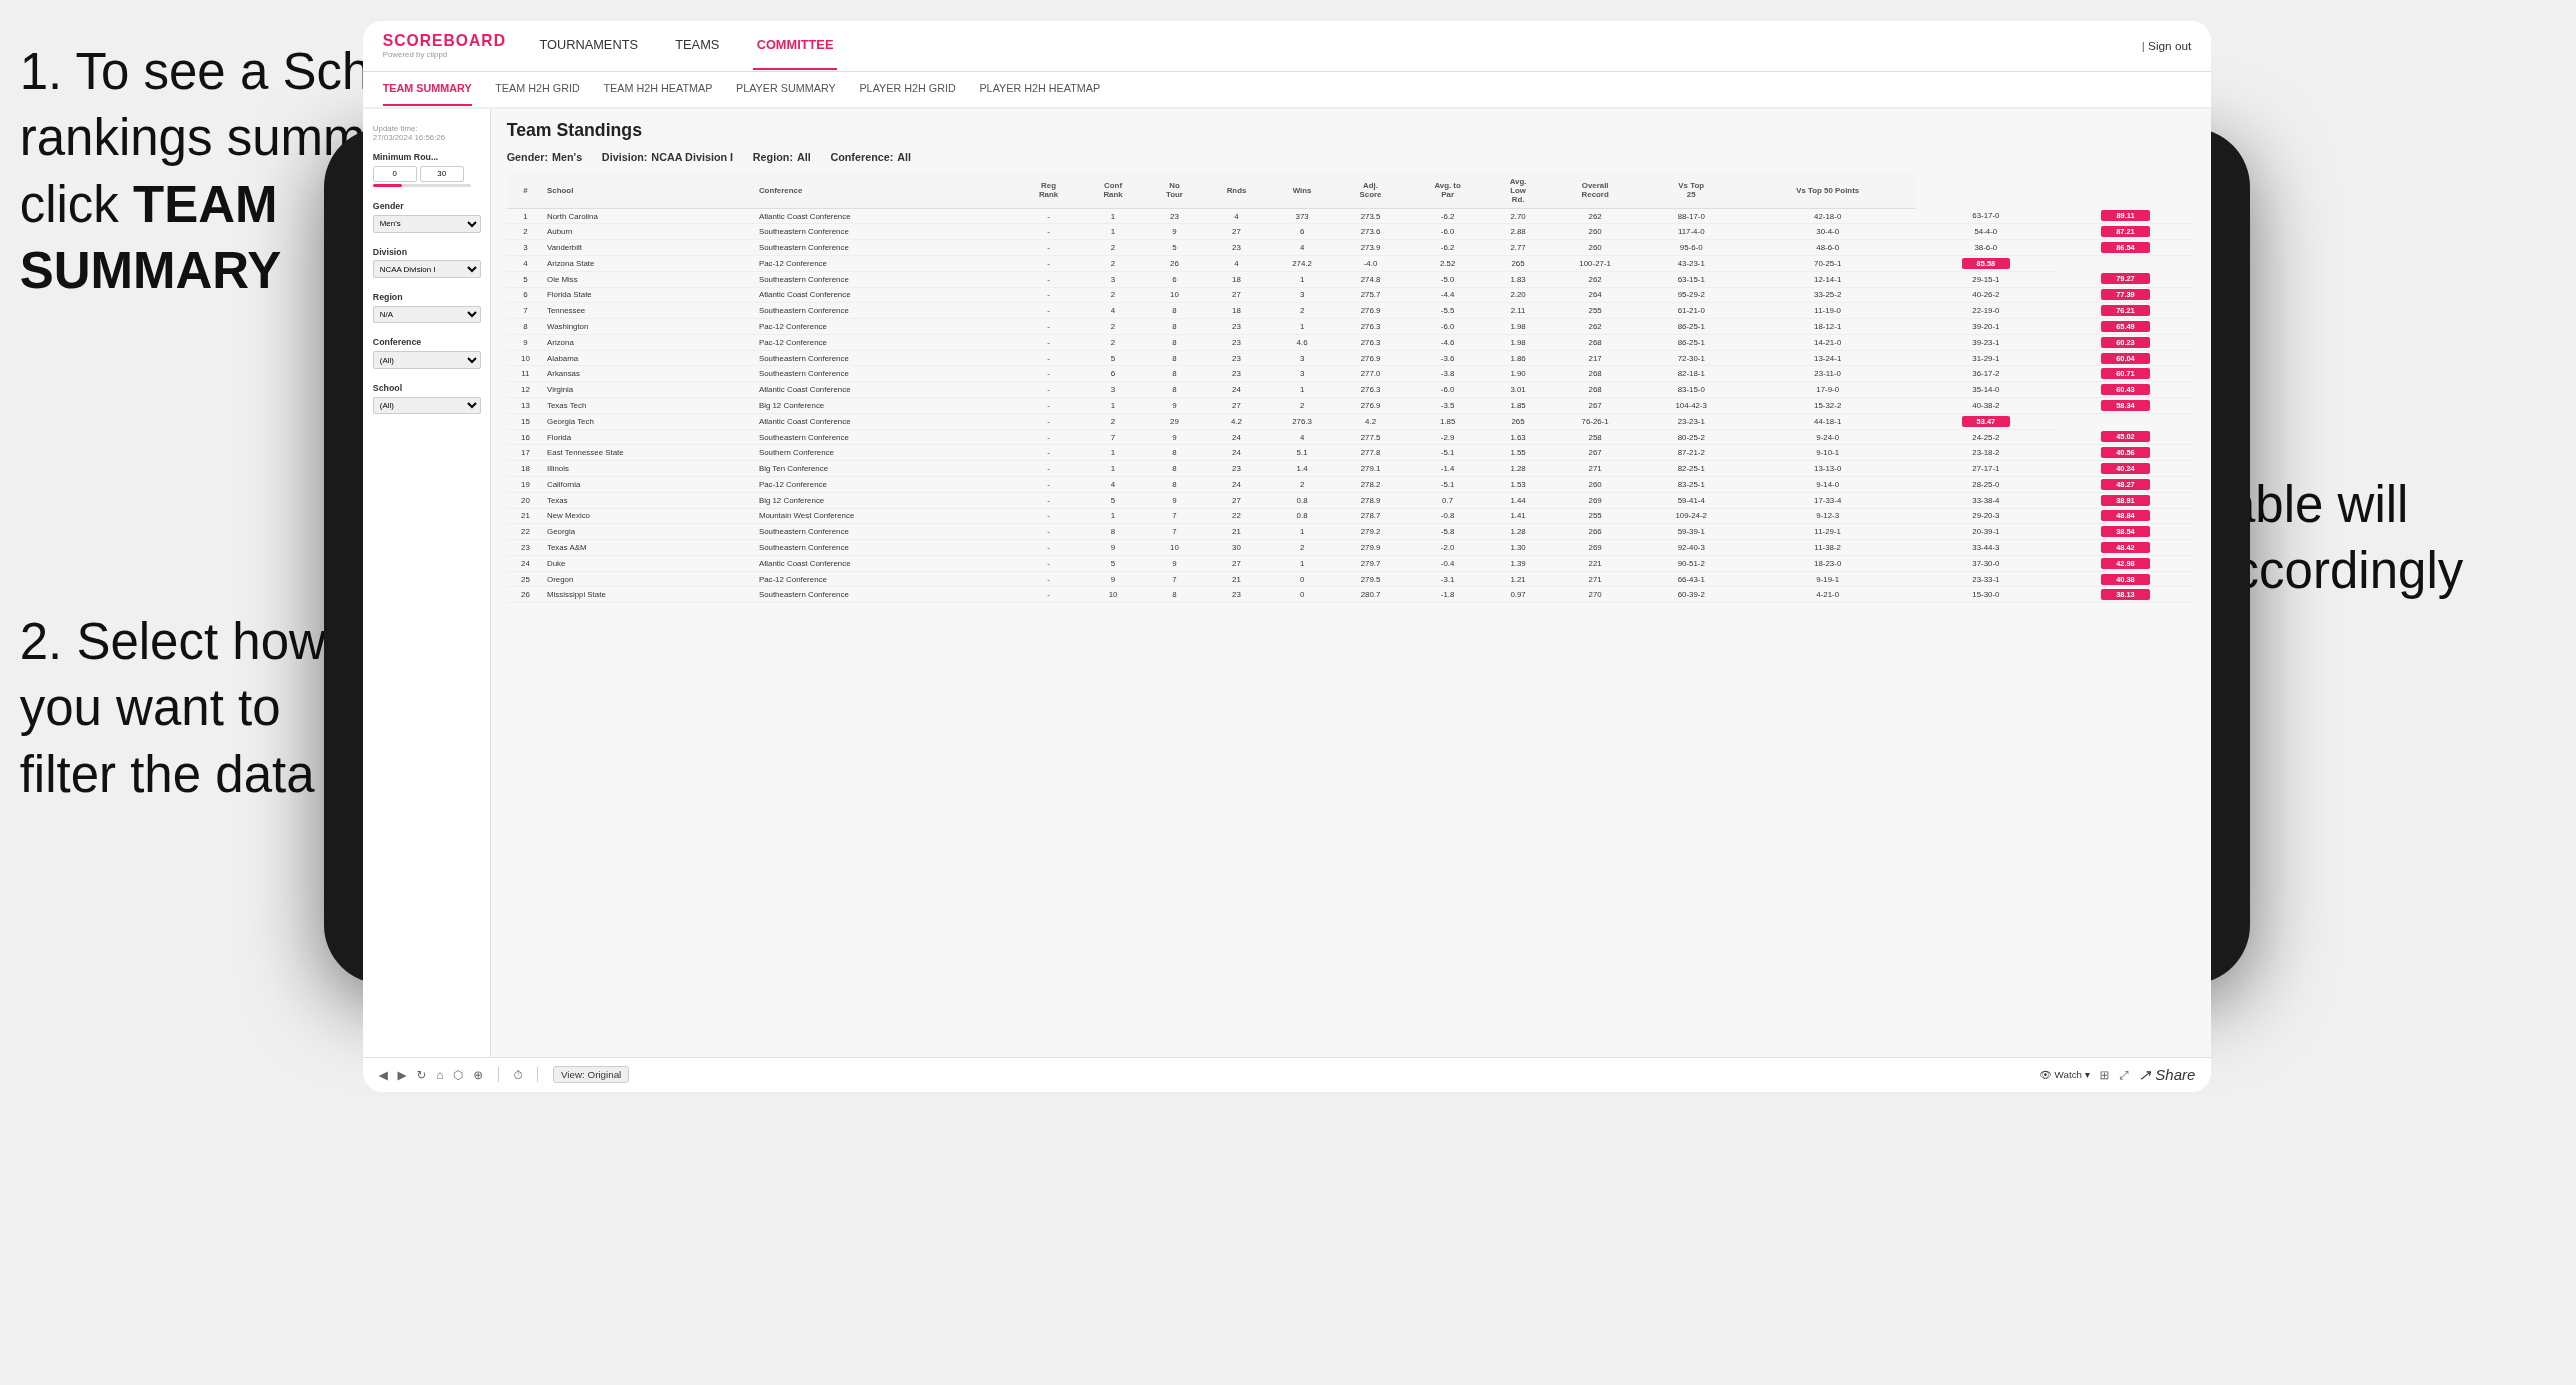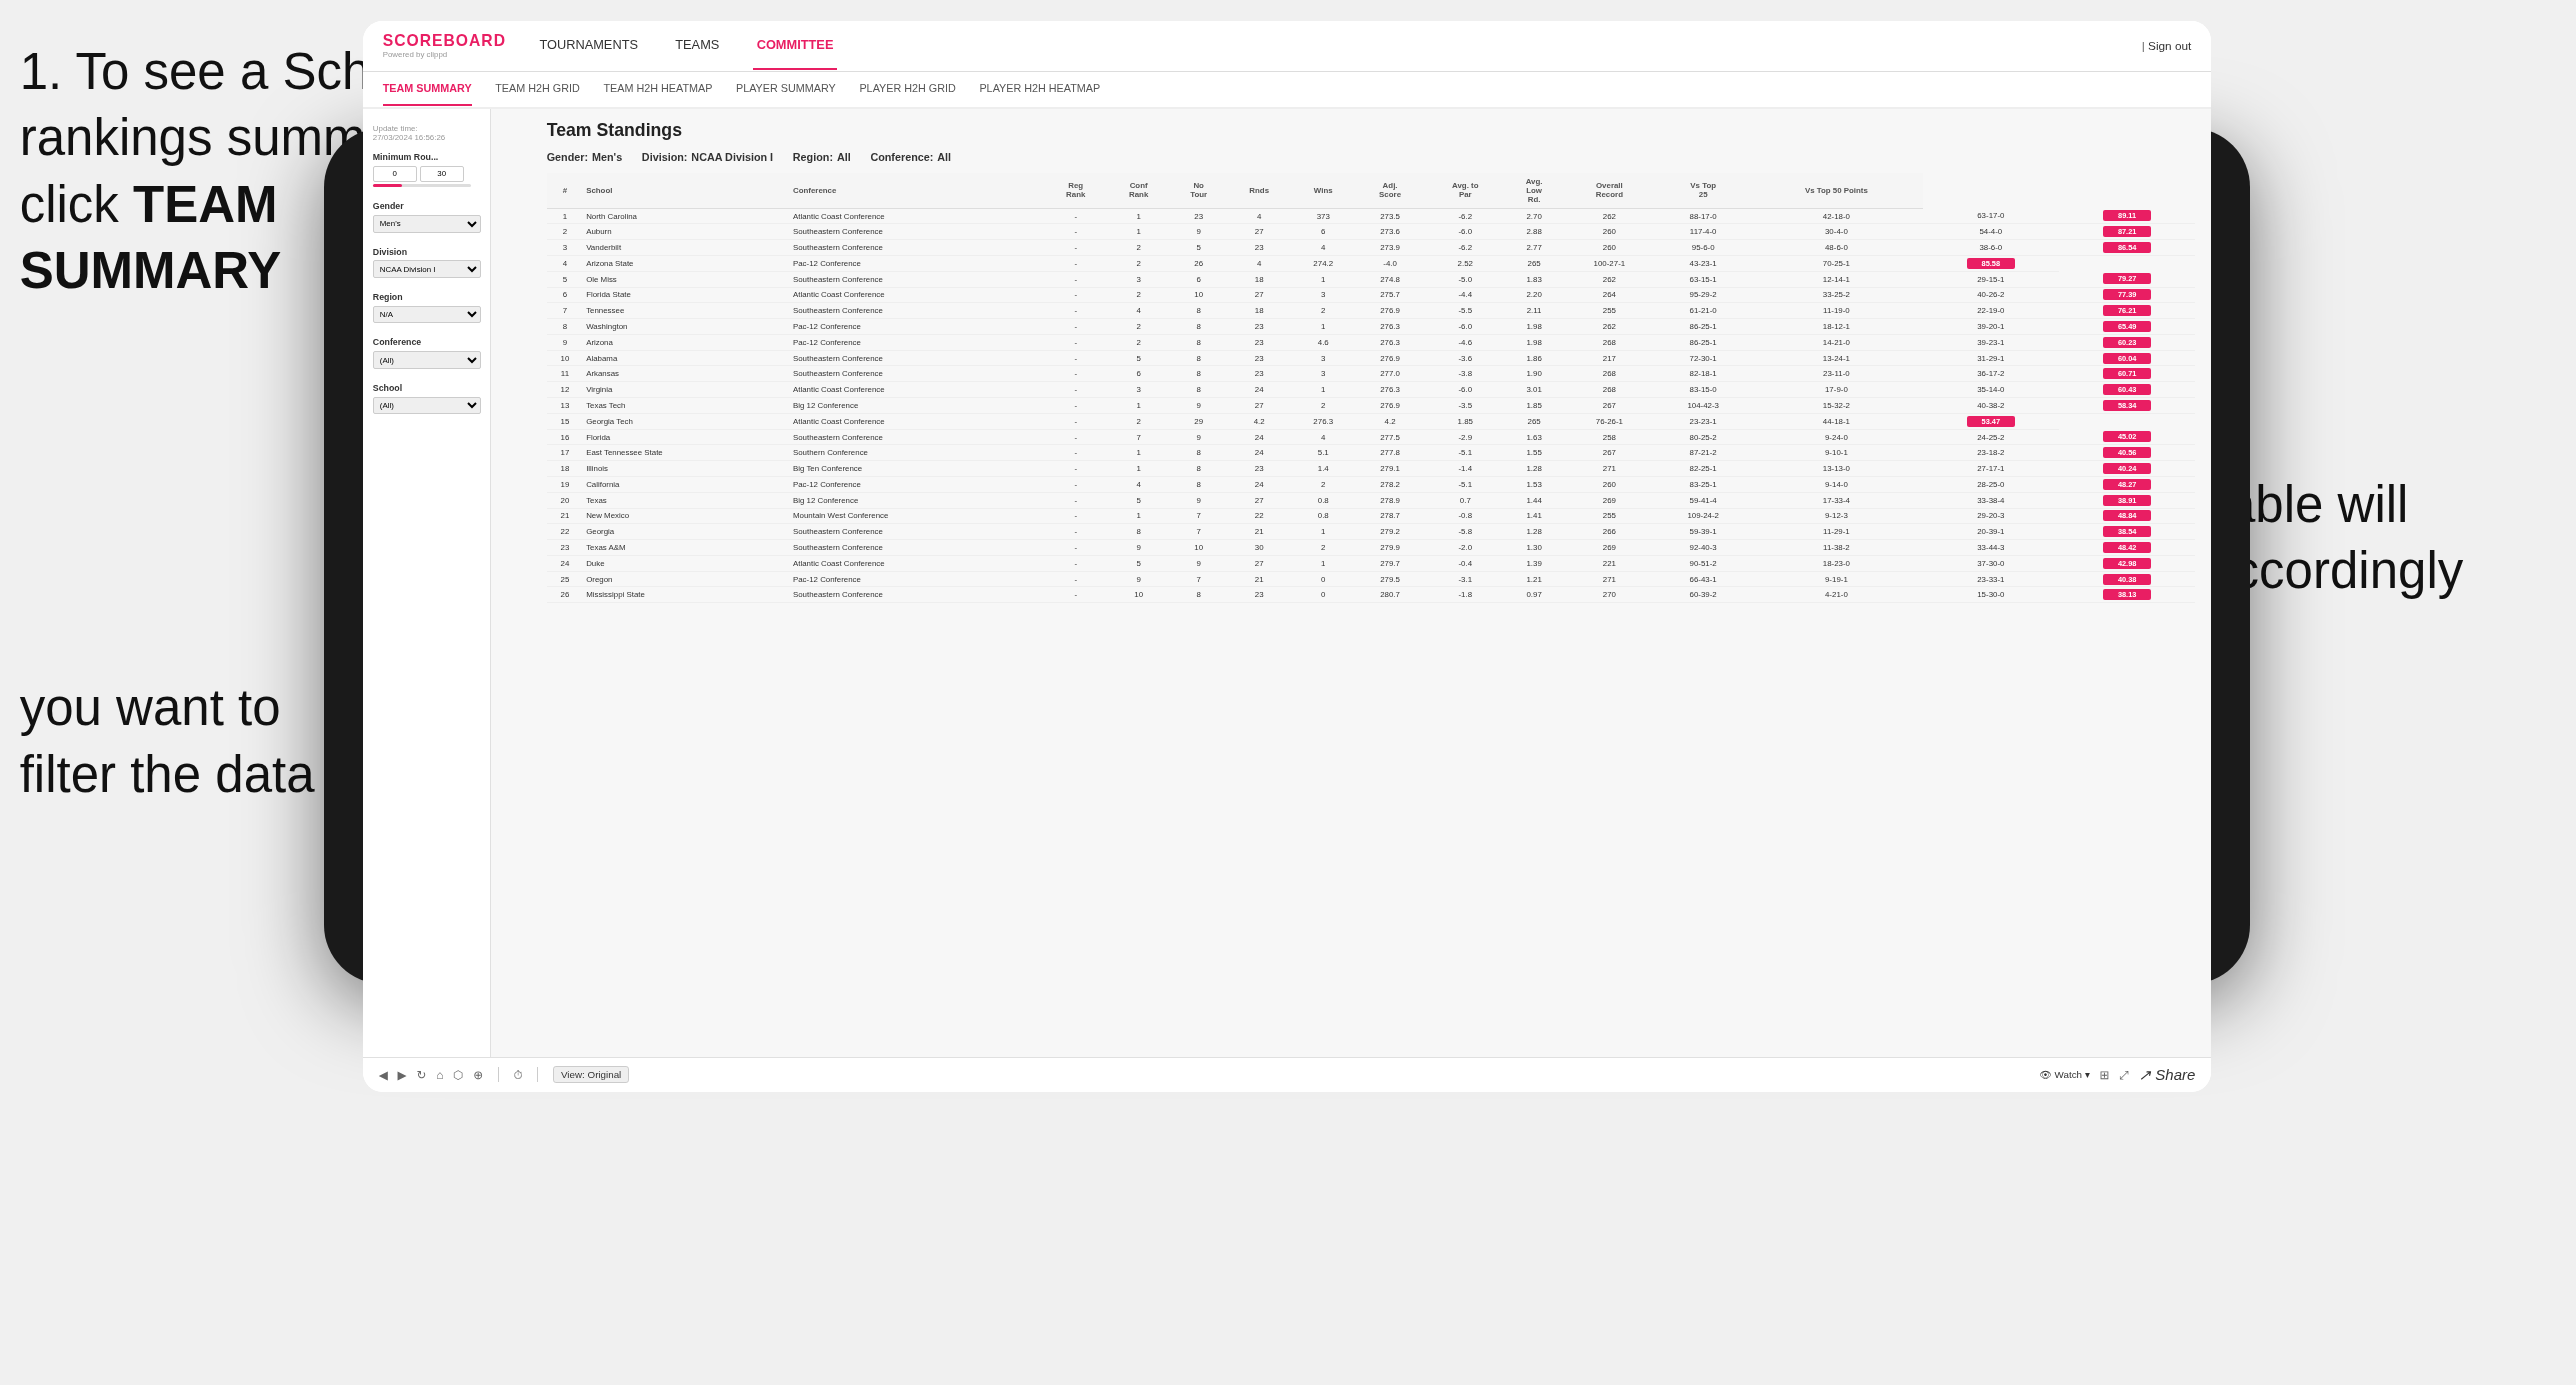--- a/index.html
+++ b/index.html
@@ -145,21 +145,20 @@
       border-bottom: 2px solid #e91e63;
       font-weight: bold;
     }
 
     
     .main-content {
       display: flex;
       flex: 1;
       overflow: hidden;
       background: #f7f7f7;
-      gap: 40px;
     }
 
     
     .sidebar {
       width: 128px;
       background: #fff;
       border-right: 1px solid #e0e0e0;
       padding: 15.7px 9.8px;
       flex-shrink: 0;
       font-size: 9.8px;
@@ -351,21 +350,21 @@
   </style>
 </head>
 <body>
 
 <div class="instruction-1">
   <span>1. To see a School's rankings summary click</span>
   <strong>TEAM SUMMARY</strong>
 </div>
 
 <div class="instruction-2">
-  <br>
+  <span>2. Select how</span><br>
   <span>you want to</span><br>
   <span>filter the data</span>
 </div>
 
 <div class="instruction-3">
   <span>3. The table will</span><br>
   <span>adjust accordingly</span>
 </div>
 
 <svg class="arrow-1" viewBox="0 0 200 120">

